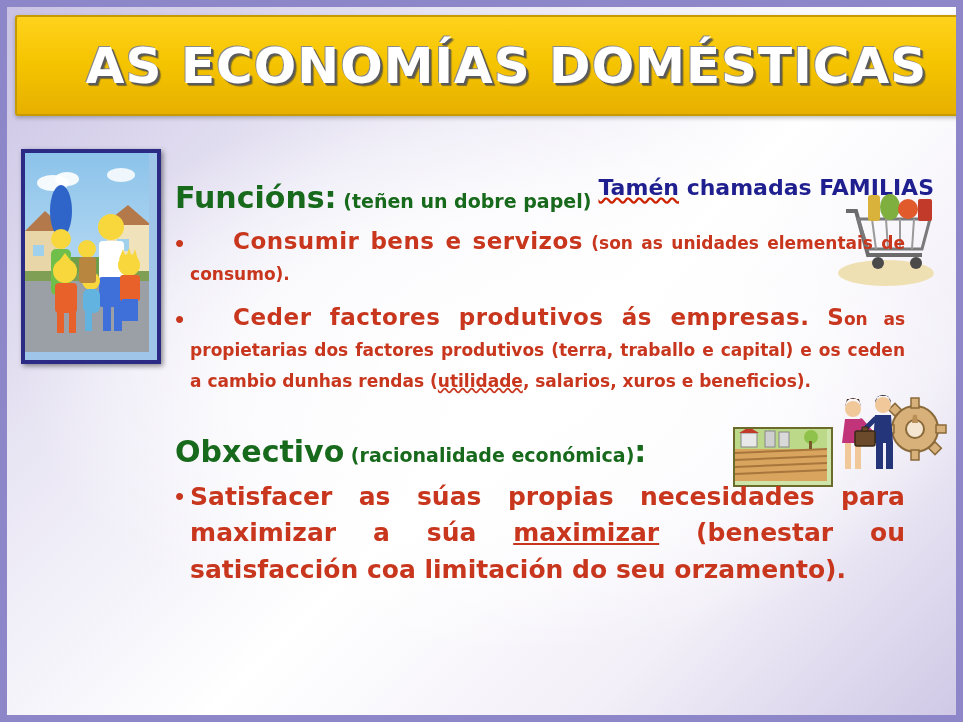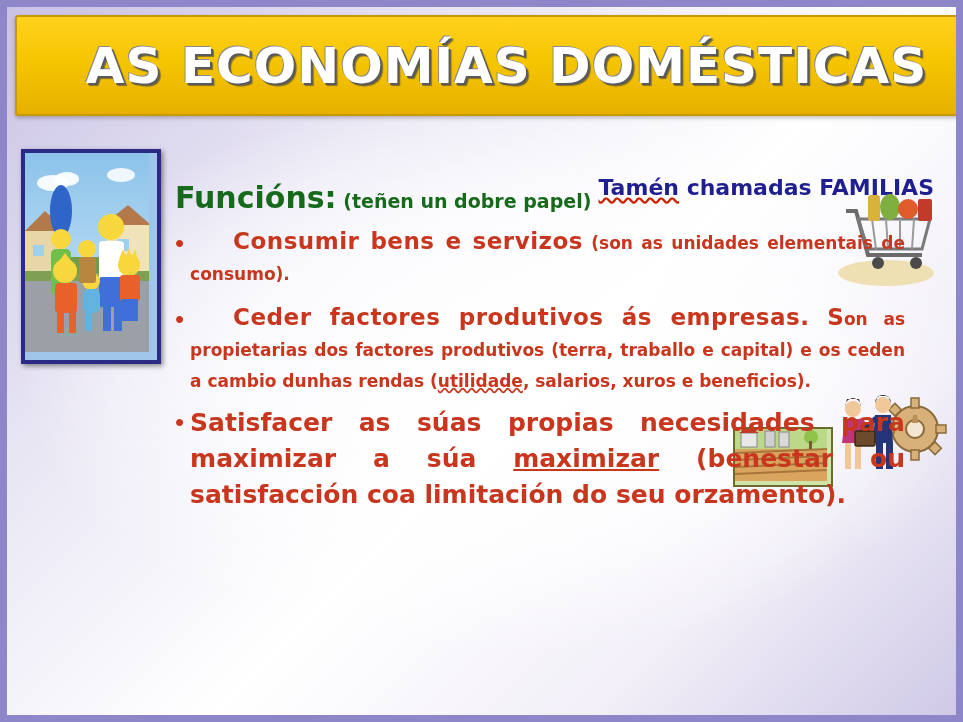--- a/index.html
+++ b/index.html
@@ -347,20 +347,23 @@
       </div>
     </div>
 
     <div class="bullet-row block-2">
       <span class="bullet-dot">•</span>
       <div class="bullet-text">
         <span class="lead">Ceder factores produtivos ás empresas.</span><span class="smallcap"> S</span><span class="small">on as propietarias dos factores produtivos (terra, traballo e capital) e os ceden a cambio dunhas rendas (</span><span class="small u-wavy">utilidade</span><span class="small">, salarios, xuros e beneficios).</span>
       </div>
     </div>
 
+    <div class="heading-green heading-2">
+      <span>Obxectivo</span><span class="small"> (racionalidade económica)</span><span class="colon">:</span>
+    </div>
 
     <div class="bullet-row">
       <span class="bullet-dot">•</span>
       <div class="final-text">
         <span>Satisfacer as súas propias necesidades para maximizar a súa </span><span class="u-solid">maximizar</span><span> (benestar ou satisfacción coa limitación do seu orzamento).</span>
       </div>
     </div>
 
   </div>
 </div>

